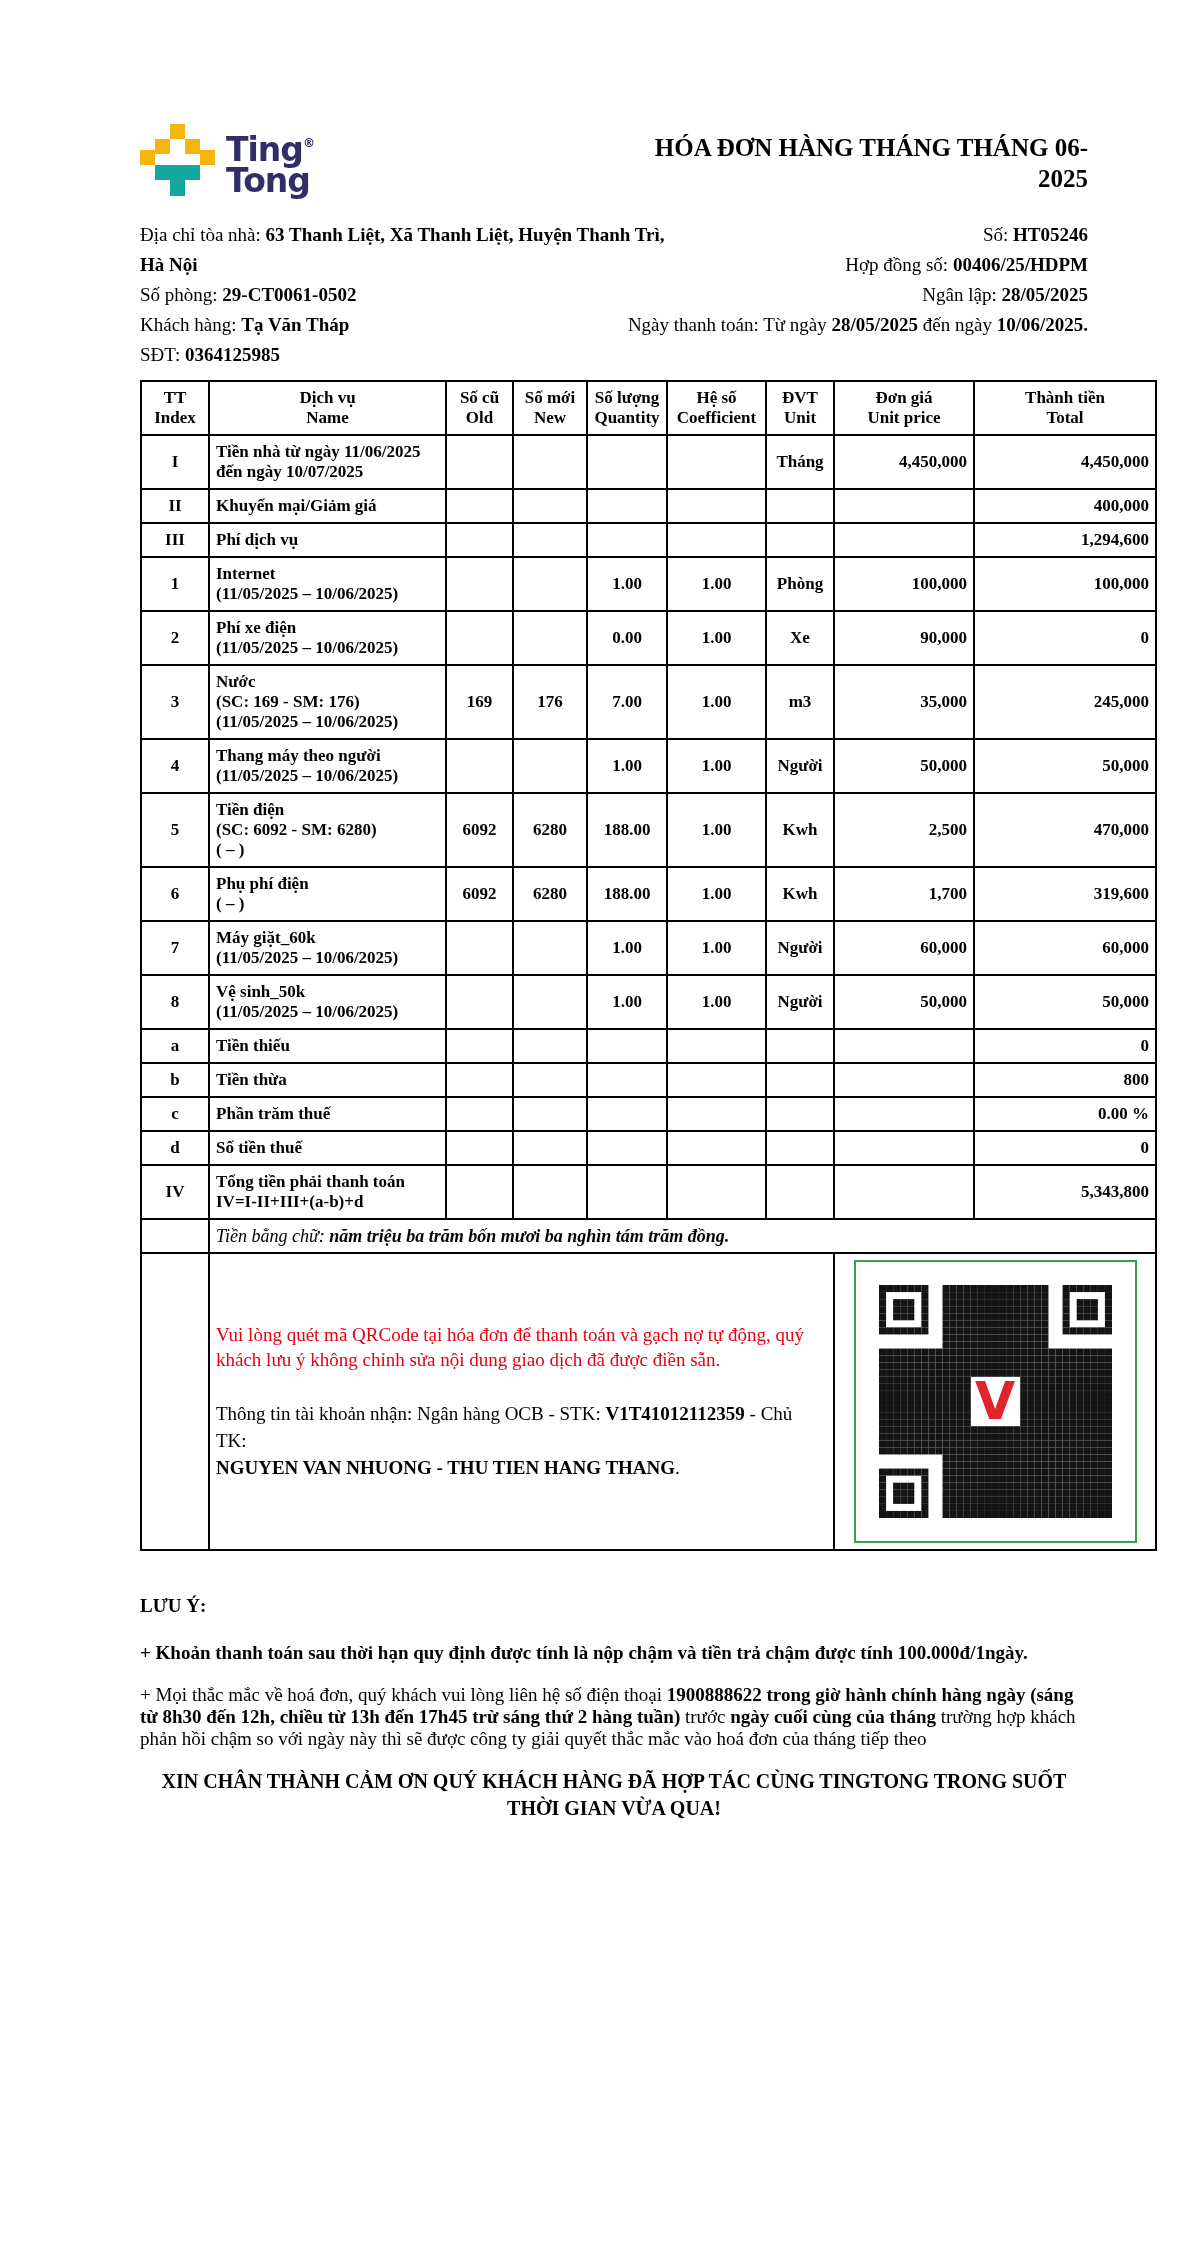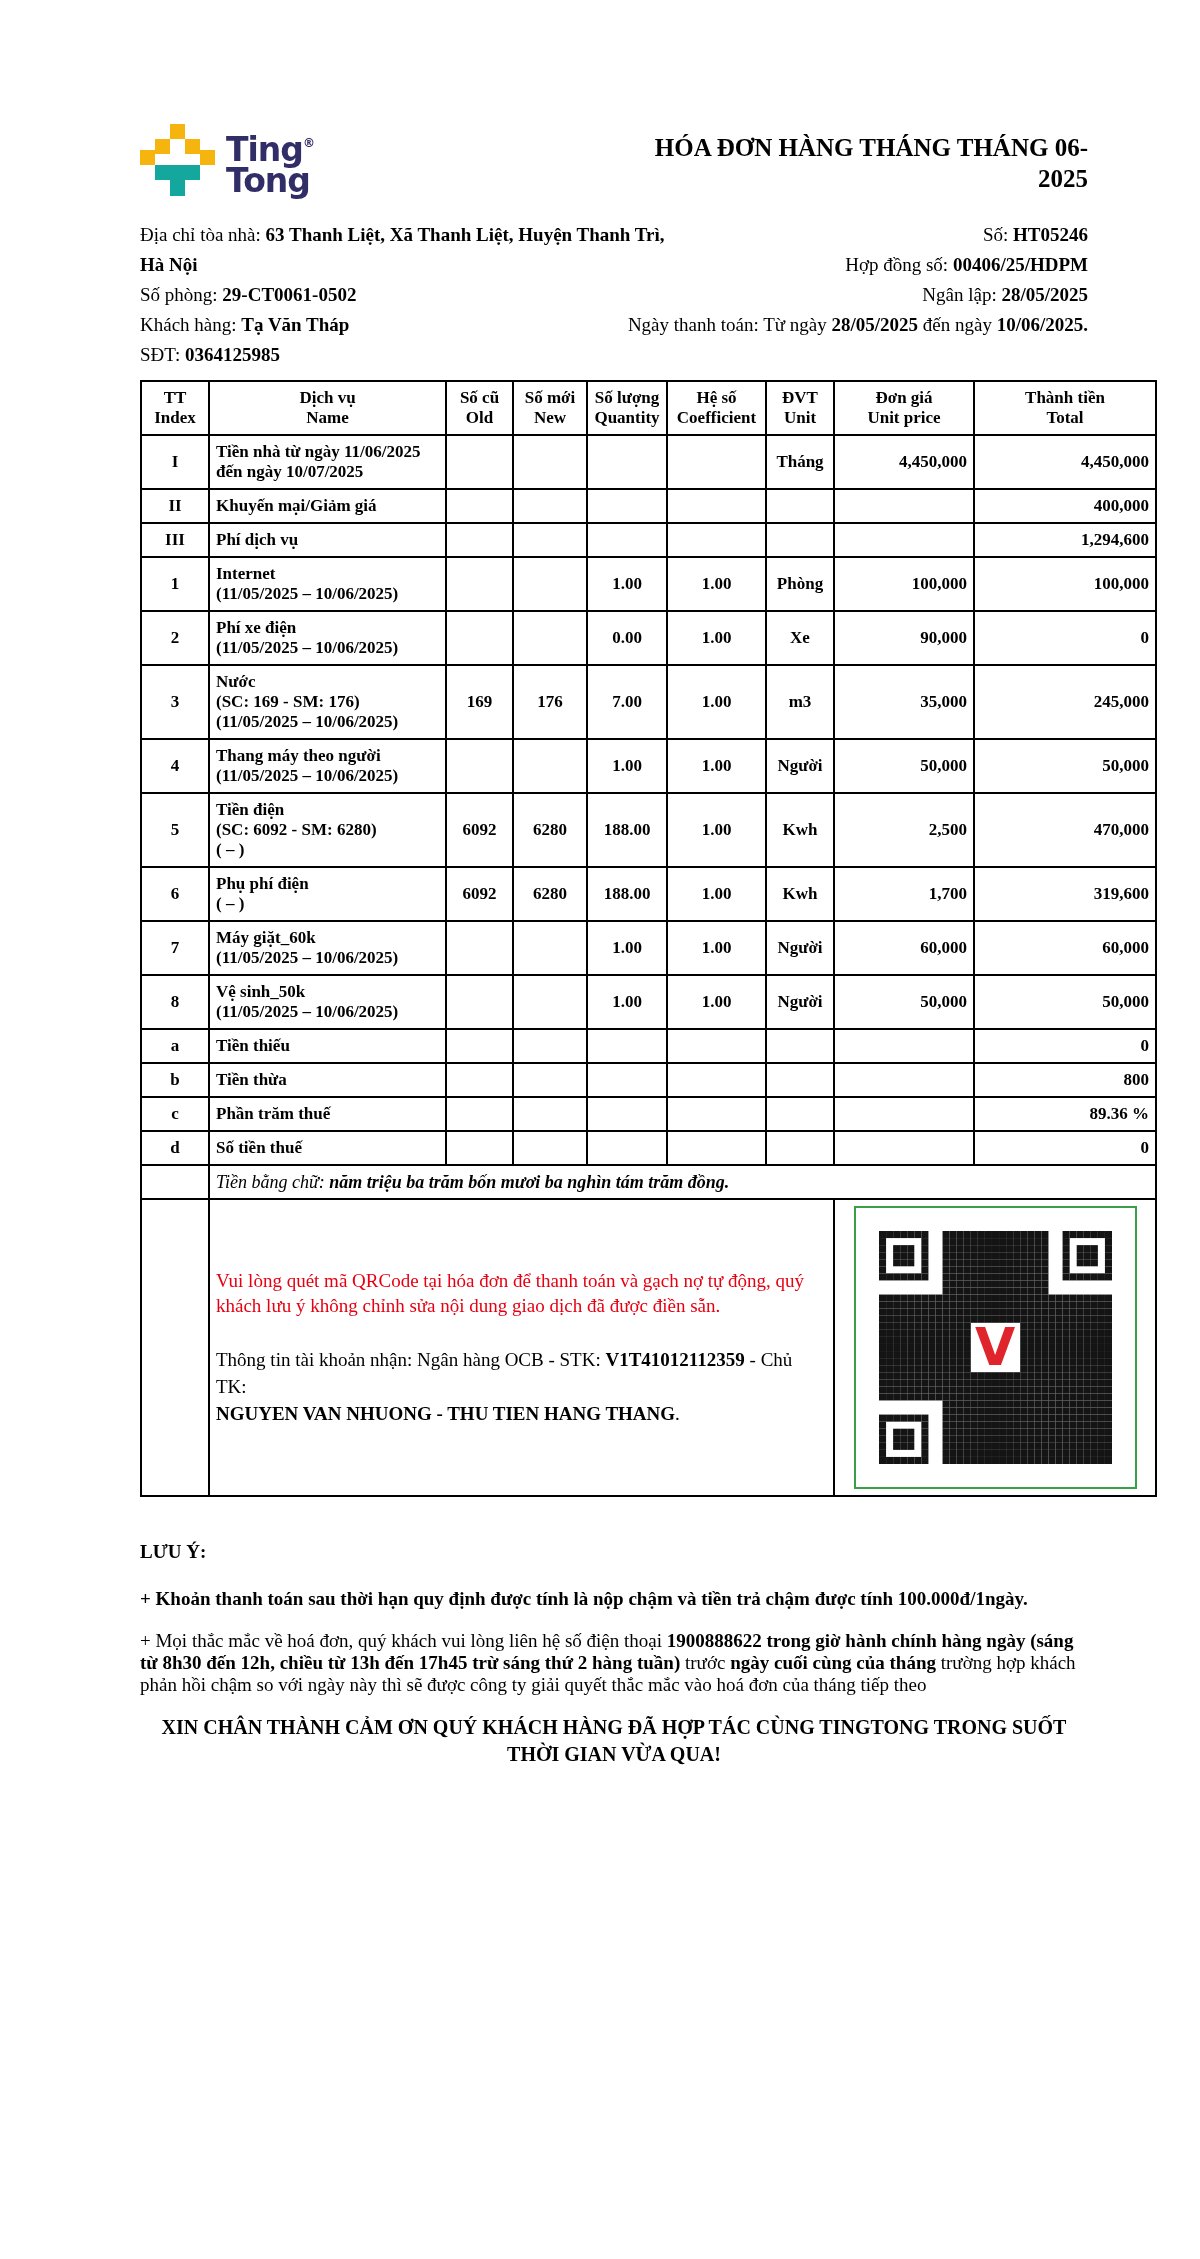--- a/index.html
+++ b/index.html
@@ -367,34 +367,48 @@
           <td class="cell-tt">c</td>
           <td class="cell-name">
             <div>Phần trăm thuế</div>
           </td>
           <td class="cell-mid"></td>
           <td class="cell-mid"></td>
           <td class="cell-mid"></td>
           <td class="cell-mid"></td>
           <td class="cell-mid"></td>
           <td class="cell-num"></td>
-          <td class="cell-num">89.36 %</td>
+          <td class="cell-num">0.00 %</td>
         </tr>
         <tr>
           <td class="cell-tt">d</td>
           <td class="cell-name">
             <div>Số tiền thuế</div>
           </td>
           <td class="cell-mid"></td>
           <td class="cell-mid"></td>
           <td class="cell-mid"></td>
           <td class="cell-mid"></td>
           <td class="cell-mid"></td>
           <td class="cell-num"></td>
           <td class="cell-num">0</td>
+        </tr>
+        <tr>
+          <td class="cell-tt">IV</td>
+          <td class="cell-name">
+            <div>Tổng tiền phải thanh toán</div>
+            <div>IV=I-II+III+(a-b)+d</div>
+          </td>
+          <td class="cell-mid"></td>
+          <td class="cell-mid"></td>
+          <td class="cell-mid"></td>
+          <td class="cell-mid"></td>
+          <td class="cell-mid"></td>
+          <td class="cell-num"></td>
+          <td class="cell-num">5,343,800</td>
         </tr>
       </tbody>
     <tfoot>
       <tr>
         <td class="cell-tt"></td>
         <td class="words-cell" colspan="8">
           <span>Tiền bằng chữ: </span><b>năm triệu ba trăm bốn mươi ba nghìn tám trăm đồng.</b>
         </td>
       </tr>
       <tr class="qr-row">

